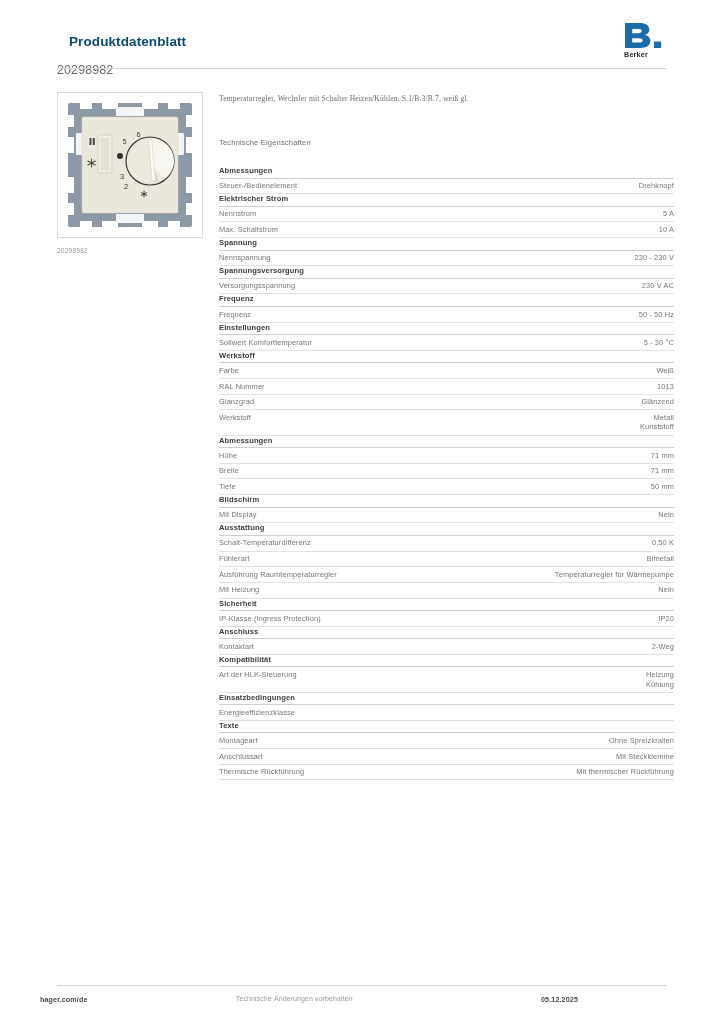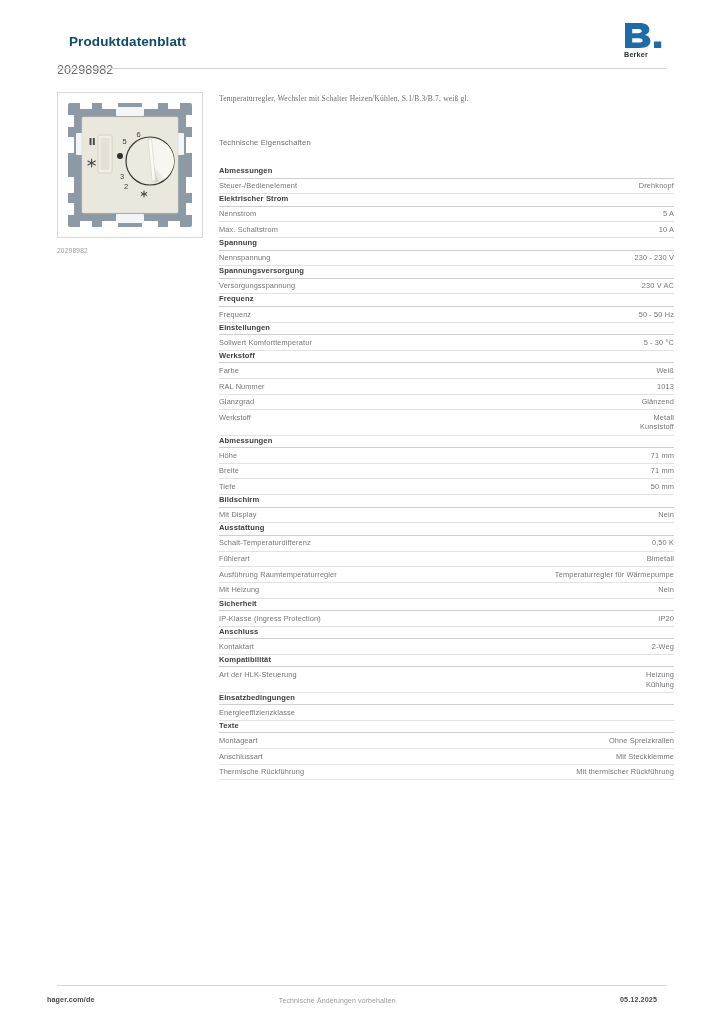--- a/index.html
+++ b/index.html
@@ -176,26 +176,26 @@
   .footer-rule {
     position: absolute;
     left: 57px;
     top: 985px;
     width: 610px;
     height: 1px;
     background: #d6d6d8;
   }
   .footer {
     position: absolute;
-    left: 47px;
+    left: 40px;
     top: 995px;
-    width: 610px;
+    width: 538px;
     display: flex;
     justify-content: space-between;
-    align-items: flex-end;
+    align-items: flex-start;
   }
   .footer-left {
     font-size: 7.2px;
     font-weight: bold;
     color: #4a4a4c;
     letter-spacing: 0.1px;
     flex: 0 0 auto;
   }
   .footer-center {
     font-size: 7px;

